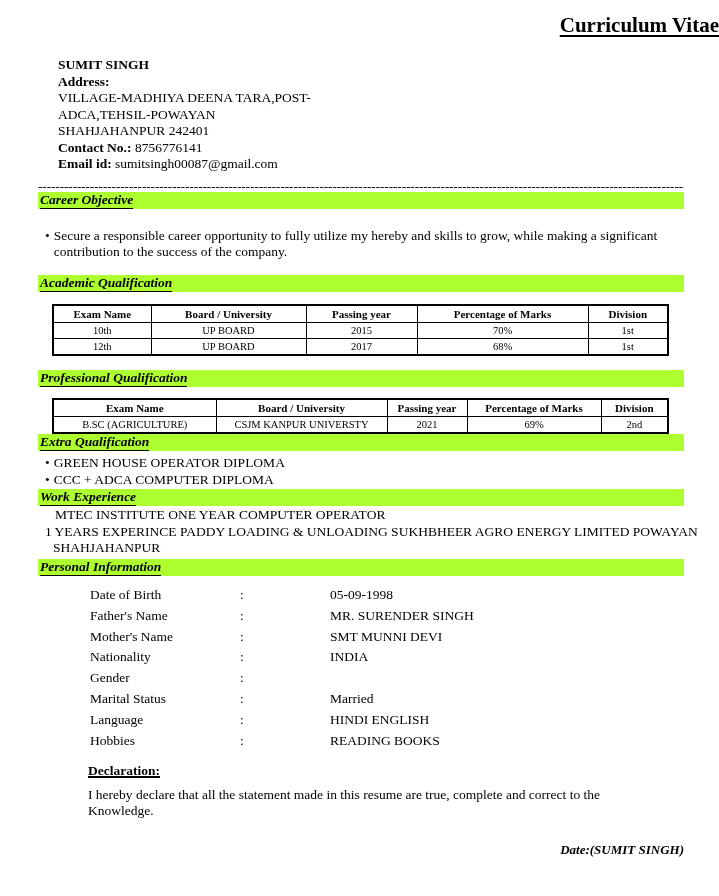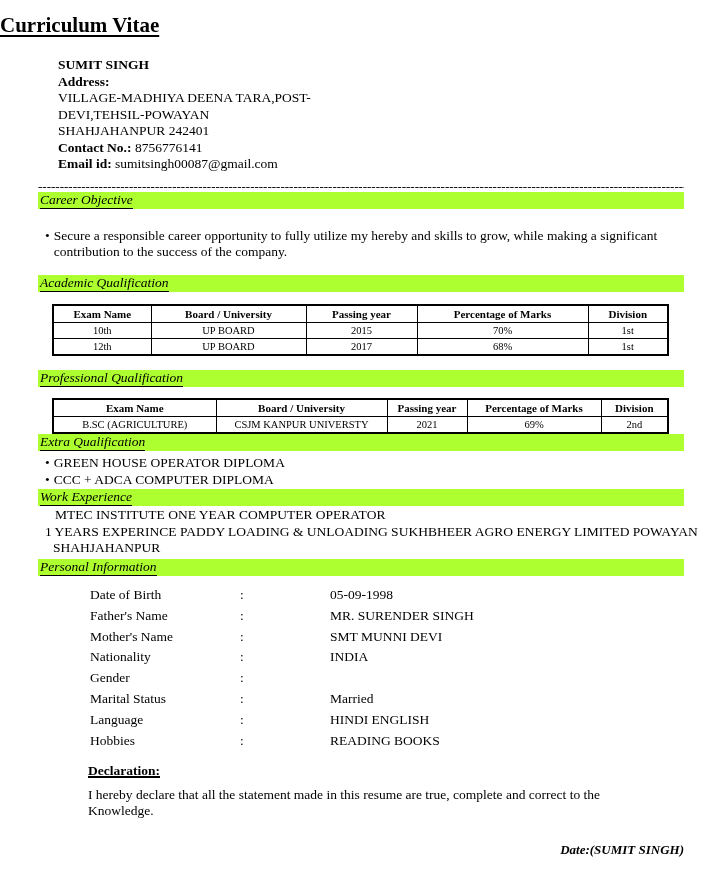--- a/index.html
+++ b/index.html
@@ -1,30 +1,30 @@
 <!DOCTYPE html>
 <html><head>
 <meta charset="utf-8">
 <style>
   * { margin: 0; padding: 0; box-sizing: border-box; }
   html, body { width: 719px; height: 896px; background: #ffffff; overflow: hidden; }
   body { font-family: "Liberation Serif", serif; color: #000; }
   .page { width: 719px; height: 896px; position: relative; padding-top: 13px; }
 
-  .title { text-align: left; font-size: 21px; font-weight: bold; }
+  .title { text-align: right; font-size: 21px; font-weight: bold; }
   .title span { text-decoration: underline; text-decoration-thickness: 2px; text-underline-offset: 3px; }
 
   .contact { margin: 19px 0 0 58px; font-size: 13.5px; line-height: 16.5px; }
   .contact .b { font-weight: bold; }
 
   .separator { margin: 9px 35px 0 38px; font-size: 13px; line-height: 10px; height: 10px;
                overflow: hidden; white-space: nowrap; letter-spacing: 0; }
 
   .bar { background: #ADFF2F; margin: 0 35px 0 38px; padding: 1px 2px 2px 2px;
-         font-size: 13.5px; font-weight: normal; font-style: italic; height: 17px; line-height: 14px; }
+         font-size: 13.5px; font-weight: bold; font-style: italic; height: 17px; line-height: 14px; }
   .bar span { border-bottom: 1.6px solid #000; padding-bottom: 1px; }
 
   .objective { display: flex; margin: 19px 55px 0 45px; font-size: 13.5px; line-height: 16.5px; }
   .objective .blt { margin-right: 4px; }
 
   .qual-table { border-collapse: collapse; margin-left: 52px; font-size: 11px; table-layout: fixed; }
   .qual-table th, .qual-table td { border: 1px solid #000; text-align: center; padding: 0 2px; }
   .qual-table { border: 2px solid #000; }
   .qual-table th { font-weight: bold; height: 18px; }
   .qual-table td { height: 16px; font-size: 10.5px; }
@@ -65,21 +65,21 @@
 <div class="page">
 
   <div class="title">
     <span>Curriculum Vitae</span>
   </div>
 
   <div class="contact">
     <div class="b">SUMIT SINGH</div>
     <div class="b">Address:</div>
     <div>VILLAGE-MADHIYA DEENA TARA,POST-</div>
-    <div>DEVI,TEHSIL-POWAYAN</div>
+    <div>ADCA,TEHSIL-POWAYAN</div>
     <div>SHAHJAHANPUR 242401</div>
     <div><span class="b">Contact No.:</span> <span>8756776141</span></div>
     <div><span class="b">Email id:</span> <span>sumitsingh00087@gmail.com</span></div>
   </div>
 
   <div class="separator">---------------------------------------------------------------------------------------------------------------------------------------------------------------------</div>
 
   <div class="bar">
     <span>Career Objective</span>
   </div>

